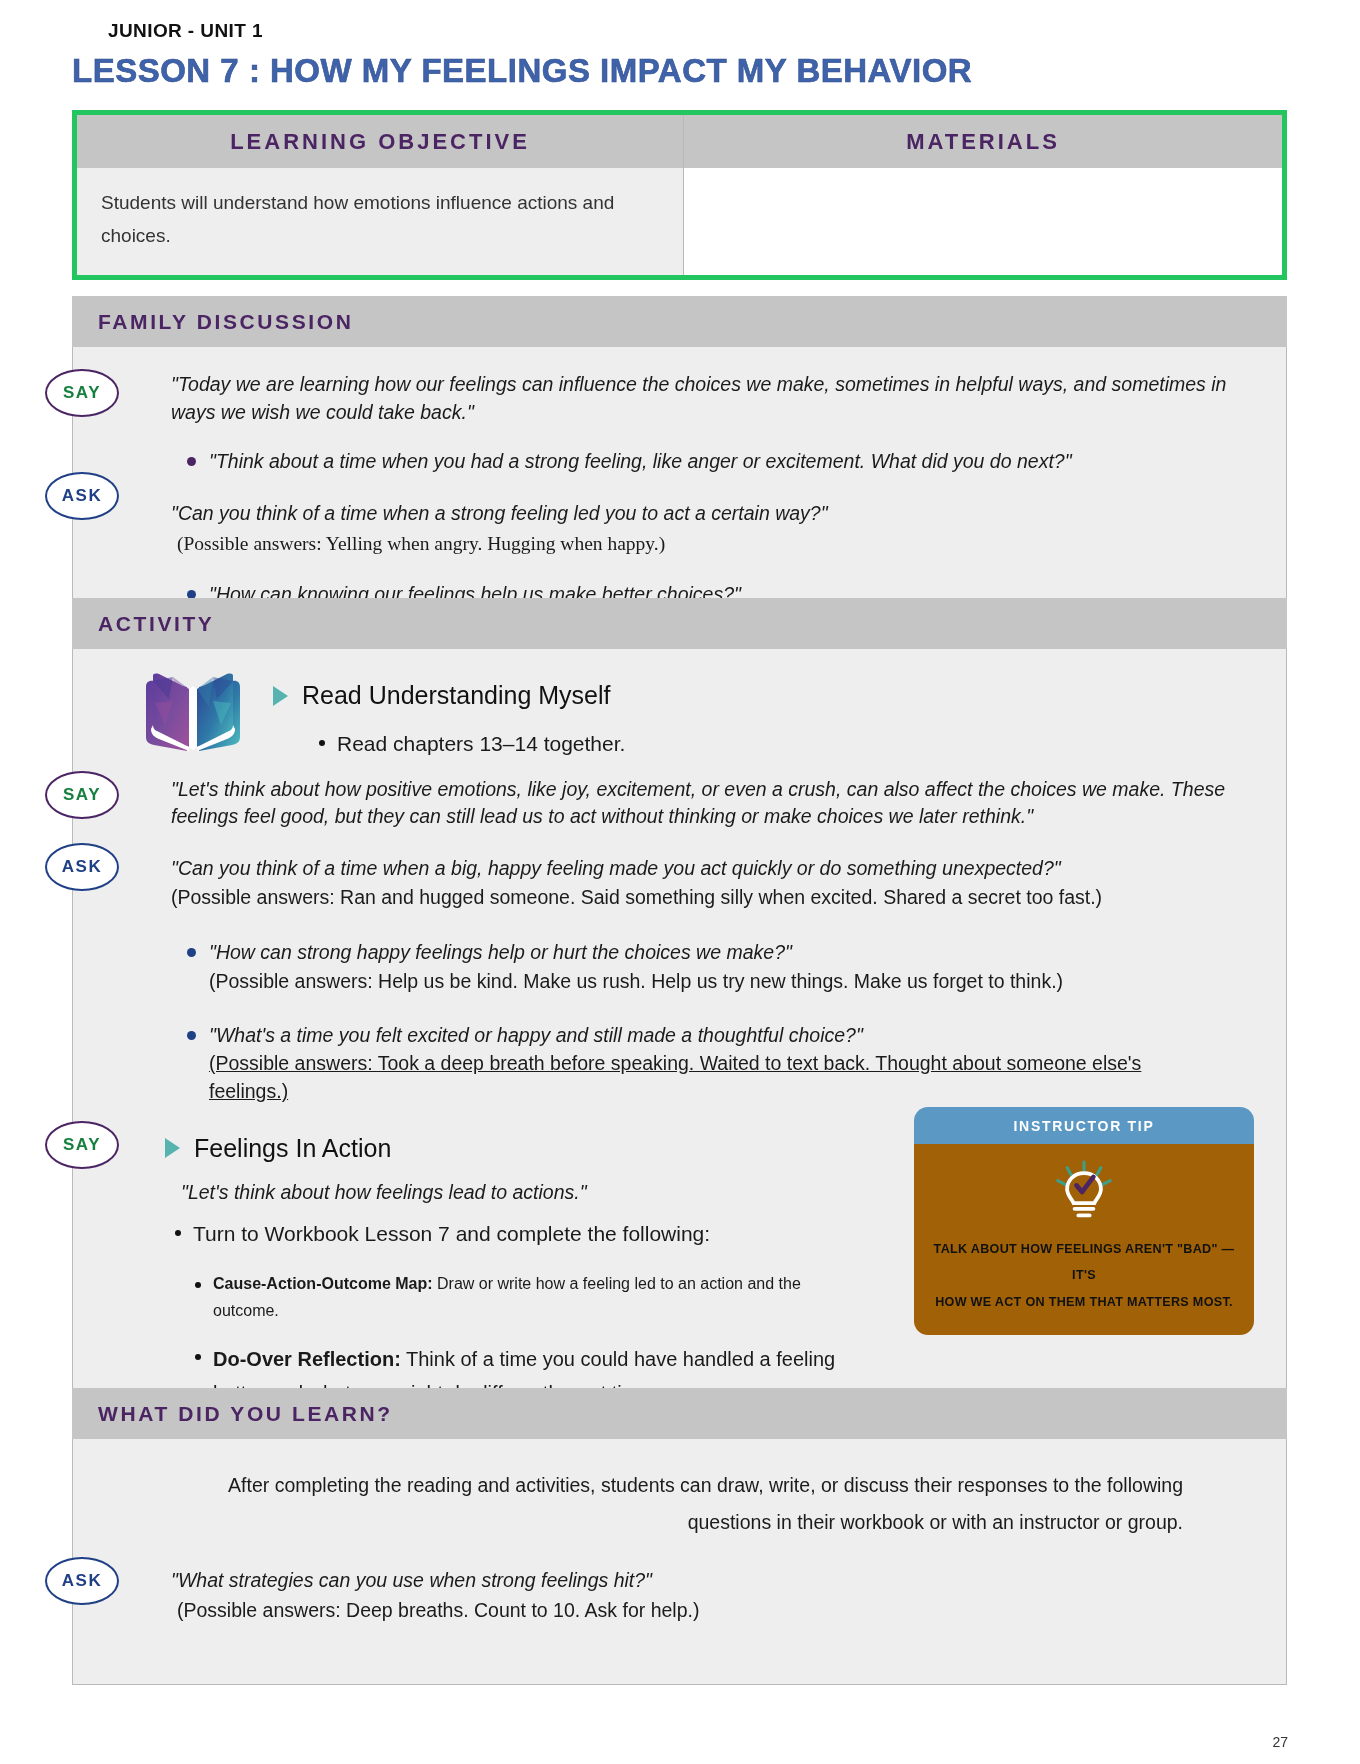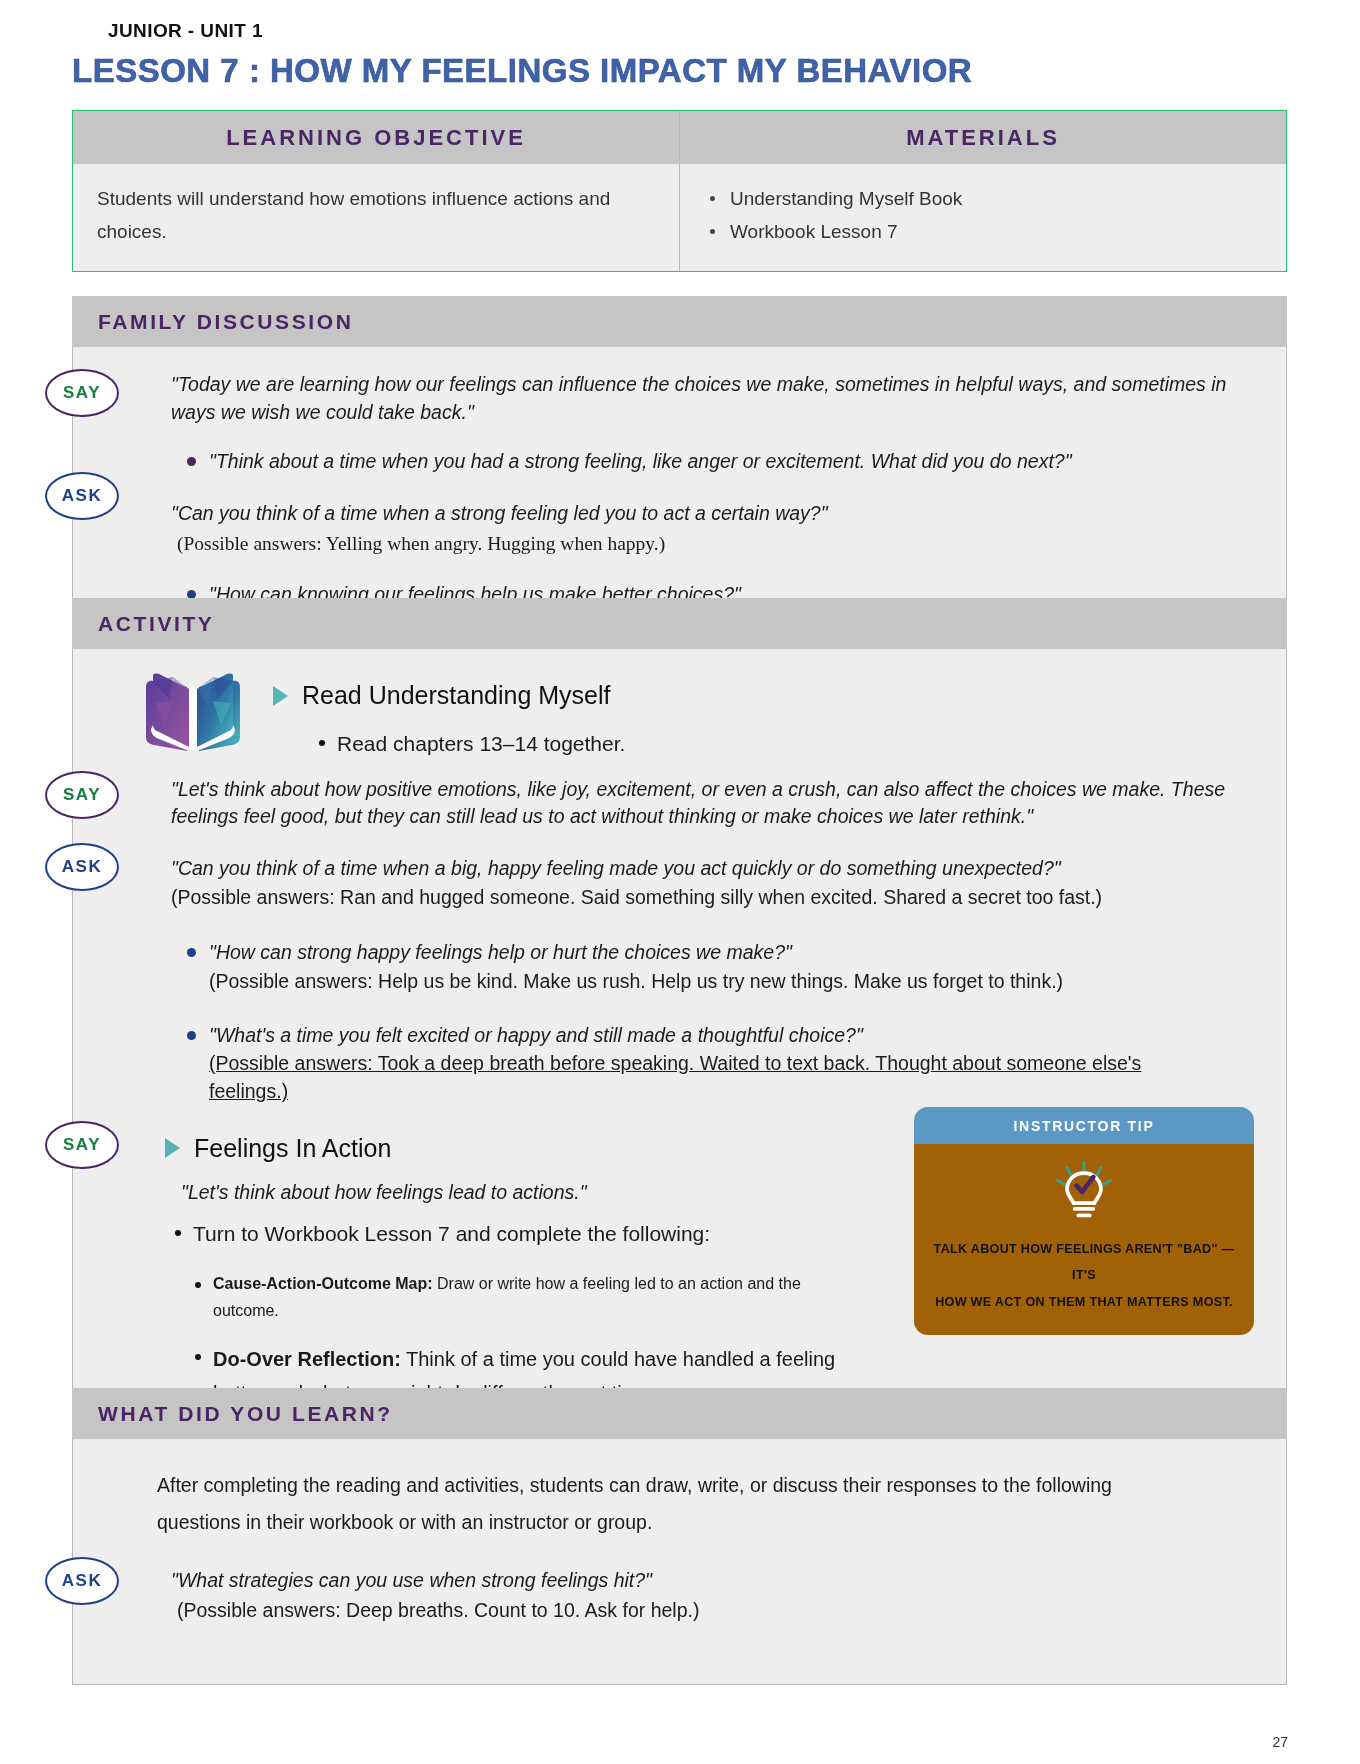--- a/index.html
+++ b/index.html
@@ -26,21 +26,21 @@
     letter-spacing: .5px;
     color: #3f63ab;
     -webkit-text-stroke: 0.6px #33508f;
   }
 
   
   .tbl {
     position: absolute; left: 72px; top: 110px;
     width: 1215px;
     display: flex;
-    border: 1px solid #22c55e;
+    border: 5px solid #22c55e;
   }
   .tbl-col { flex: 1 1 0; }
   .tbl-col.left { border-right: 1px solid #b9b9b9; flex: 0 0 607px; }
   .tbl-head {
     background: #c5c5c5;
     text-align: center;
     color: #4b2463;
     font-size: 22px;
     font-weight: 700;
     letter-spacing: 3px;
@@ -181,26 +181,20 @@
 
   <div class="tbl">
     <div class="tbl-col left">
       <div class="tbl-head">LEARNING OBJECTIVE</div>
       <div class="tbl-body">
         <div>Students will understand how emotions influence actions and choices.</div>
       </div>
     </div>
     <div class="tbl-col">
       <div class="tbl-head">MATERIALS</div>
-      <div class="tbl-body">
-        <ul>
-          <li>Understanding Myself Book</li>
-          <li>Workbook Lesson 7</li>
-        </ul>
-      </div>
     </div>
   </div>
 
   <div class="panel" style="top:296px;">
     <div class="panel-head">FAMILY DISCUSSION</div>
     <div class="panel-body" style="padding:24px 26px 34px 66px; min-height:288px;">
 
       <div class="badge say" style="left:-28px; top:22px;">SAY</div>
       <div class="row quote" style="margin:0 0 0 32px; width:1090px;">"Today we are learning how our feelings can influence the choices we make, sometimes in helpful ways, and sometimes in ways we wish we could take back."</div>
 
@@ -309,21 +303,21 @@
         </div>
       </div>
 
     </div>
   </div>
 
   <div class="panel" style="top:1388px;">
     <div class="panel-head">WHAT DID YOU LEARN?</div>
     <div class="panel-body" style="padding:28px 26px 60px 66px; min-height:246px;">
 
-      <div class="row plain" style="margin:0 0 0 18px; width:1020px; line-height:1.9;">After completing the reading and activities, students can draw, write, or discuss their responses to the following questions in their workbook or with an instructor or group.</div>
+      <div class="row plain" style="margin:0 0 0 24px; width:1020px; line-height:1.9;text-align:right;">After completing the reading and activities, students can draw, write, or discuss their responses to the following questions in their workbook or with an instructor or group.</div>
 
       <div class="badge ask" style="left:-28px; top:118px;">ASK</div>
       <div class="row quote" style="margin:26px 0 0 32px; width:1000px;">"What strategies can you use when strong feelings hit?"</div>
       <div class="row plain" style="margin:2px 0 0 38px;">(Possible answers: Deep breaths. Count to 10. Ask for help.)</div>
 
     </div>
   </div>
 
   <div class="page-num">27</div>
 

